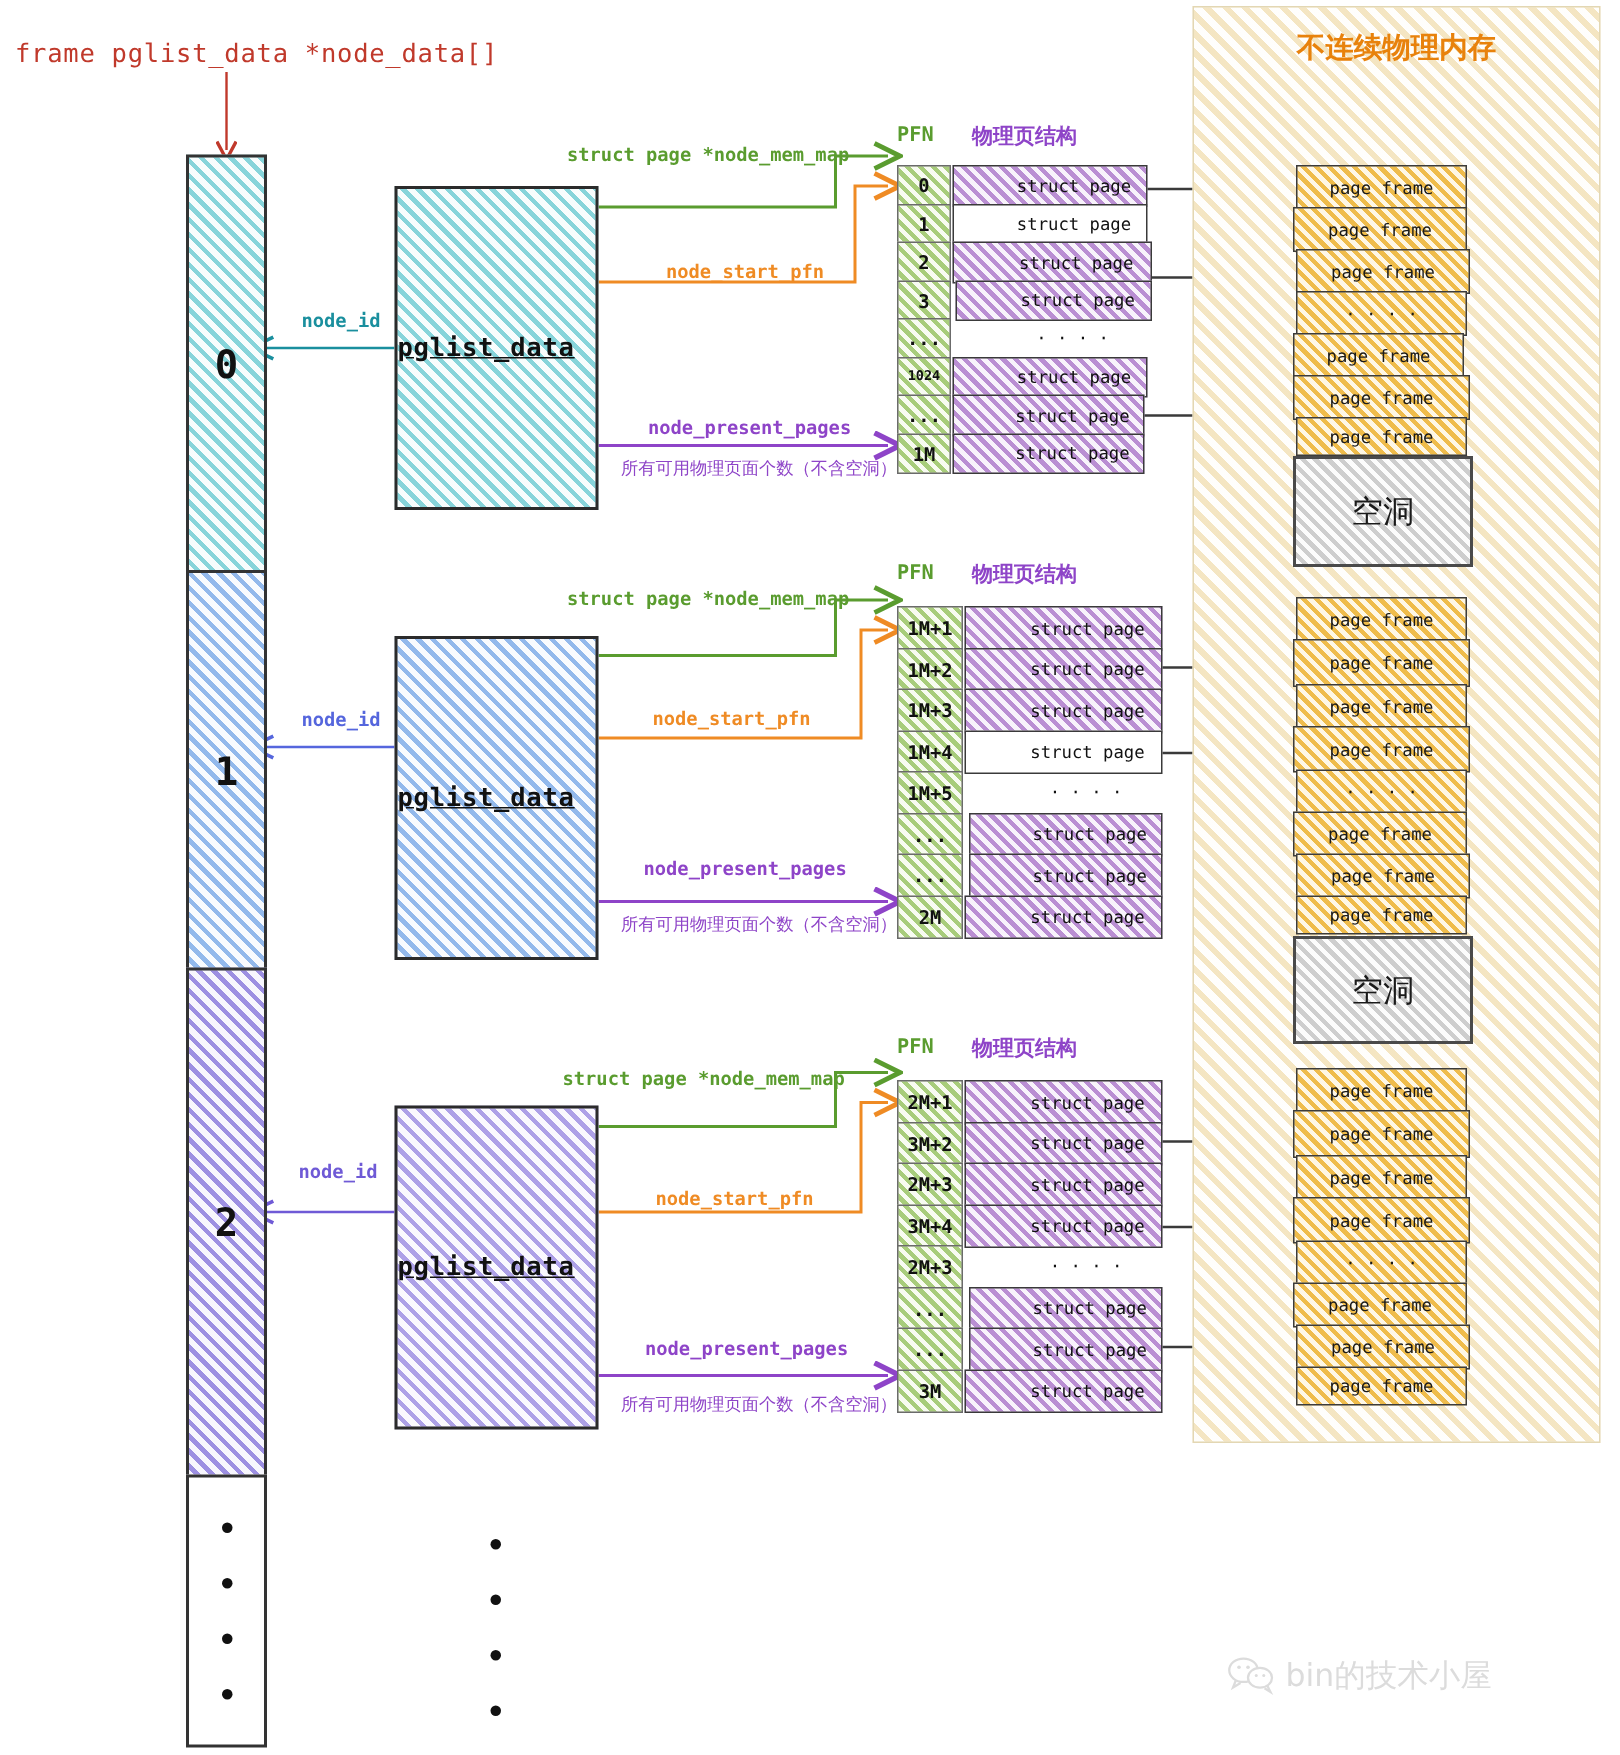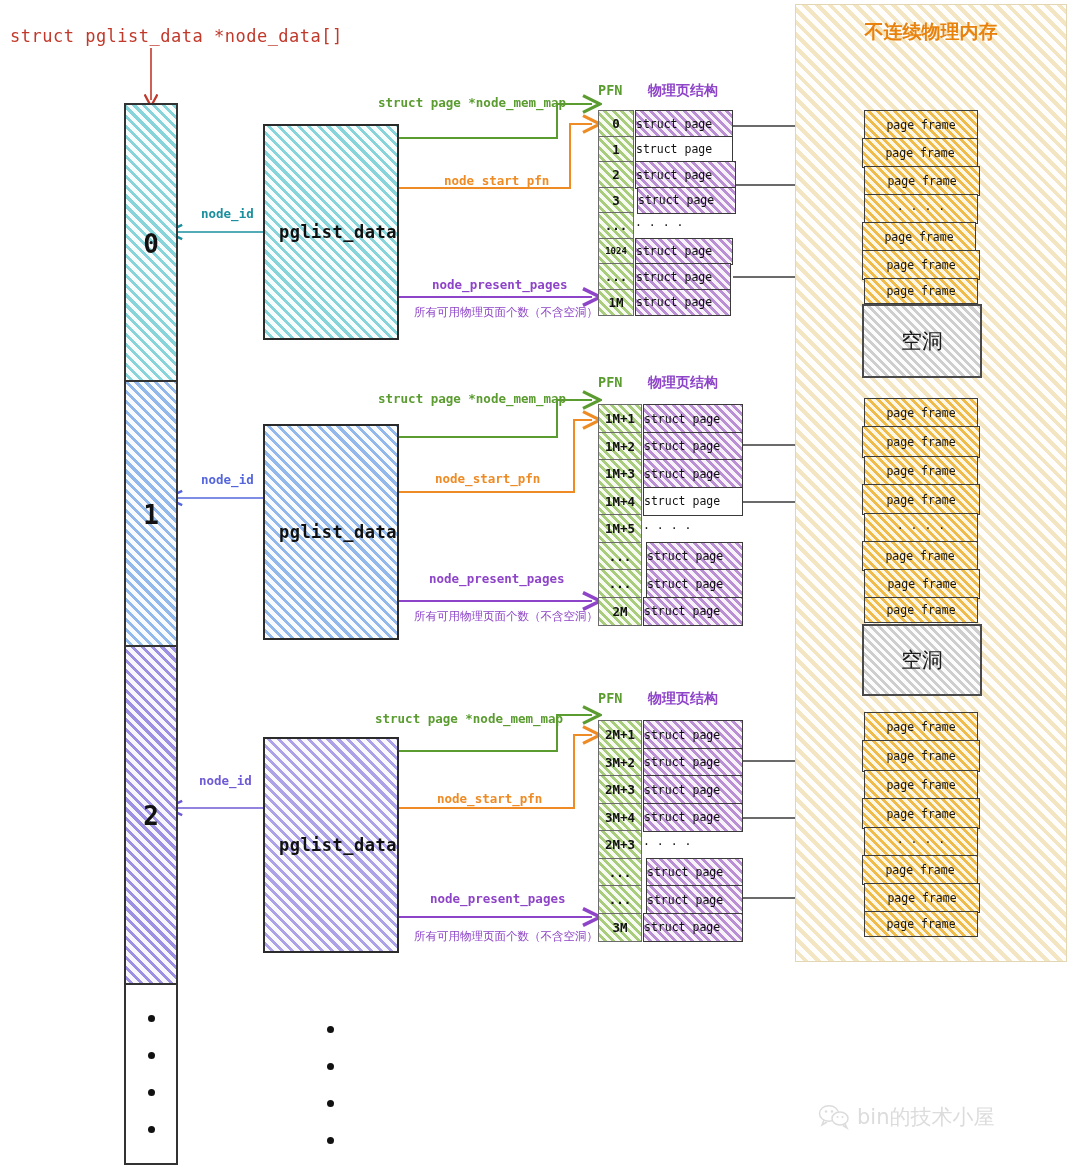--- a/index.html
+++ b/index.html
@@ -56,36 +56,36 @@
     background-image:repeating-linear-gradient(45deg,rgba(255,255,255,.8) 0 3px,rgba(170,170,170,.5) 3px 6px);
   }
   .hatch-cream{
     background-color:#fdf8ea;
     background-image:repeating-linear-gradient(45deg,rgba(255,255,255,.85) 0 5px,rgba(228,195,120,.35) 5px 9px);
   }
 
   
   .pgbox{
     border:2.4px solid #2b2b2b;
-    display:flex;align-items:center;justify-content:flex-end;
-    font-size:17px;font-weight:bold;color:#111;letter-spacing:0.5px;
+    display:flex;align-items:center;justify-content:flex-start;
+    font-size:17px;font-weight:bold;color:#111;letter-spacing:0.5px;text-decoration:underline;
   }
 
   
   .col-head{font-size:13.5px;font-weight:bold;white-space:nowrap;}
   .pfn-cell{
     border:1.4px solid #6b6b6b;
     display:flex;align-items:center;justify-content:center;
     font-size:12.5px;font-weight:bold;color:#111;
   }
   .pfn-cell.small{font-size:9px;}
   .sp-cell{
     border:1.8px solid #3a3a3a;
-    display:flex;align-items:center;
-    font-size:11.5px;color:#111;white-space:nowrap;
+    display:flex;align-items:center;justify-content:center;
+    font-size:11.5px;color:#111;white-space:nowrap;padding-left:32px;
   }
   .sp-cell.plain{border:none;background:none;}
 
   
   #mem-panel{border:1px solid #e3d7b3;}
   #mem-title{
     font-family:"DejaVu Sans","Liberation Sans",sans-serif;
     font-size:19px;font-weight:bold;color:#e8820c;
     width:100%;text-align:center;
   }
@@ -180,21 +180,21 @@
 
   <path d="M733,445 L846,445" stroke="#3a3a3a" stroke-width="1.7" fill="none" marker-end="url(#ah-black)"></path>
   <path d="M733,502 L846,502" stroke="#3a3a3a" stroke-width="1.7" fill="none" marker-end="url(#ah-black)"></path>
   <path d="M800,583 L815,578" stroke="#3a3a3a" stroke-width="1.7" fill="none" marker-end="url(#ah-black)"></path>
 
   <path d="M733,761 L846,761" stroke="#3a3a3a" stroke-width="1.7" fill="none" marker-end="url(#ah-black)"></path>
   <path d="M733,818 L846,818" stroke="#3a3a3a" stroke-width="1.7" fill="none" marker-end="url(#ah-black)"></path>
   <path d="M733,898 L846,898" stroke="#3a3a3a" stroke-width="1.7" fill="none" marker-end="url(#ah-black)"></path>
 </svg>
 
-<div class="abs" id="title">struct pglist_data *node_data[]</div>
+<div class="abs" id="title">frame pglist_data *node_data[]</div>
 
 <div class="abs" style="left:124px;top:103px;width:50px;height:1060px;">
   <div class="node-cell hatch-teal" style="position:absolute;left:0;top:0;width:50px;height:277px;">
     <span>0</span>
   </div>
   <div class="node-cell hatch-blue" style="position:absolute;left:0;top:277px;width:50px;height:265px;">
     <span>1</span>
   </div>
   <div class="node-cell hatch-purple-dark" style="position:absolute;left:0;top:542px;width:50px;height:338px;">
     <span>2</span>

